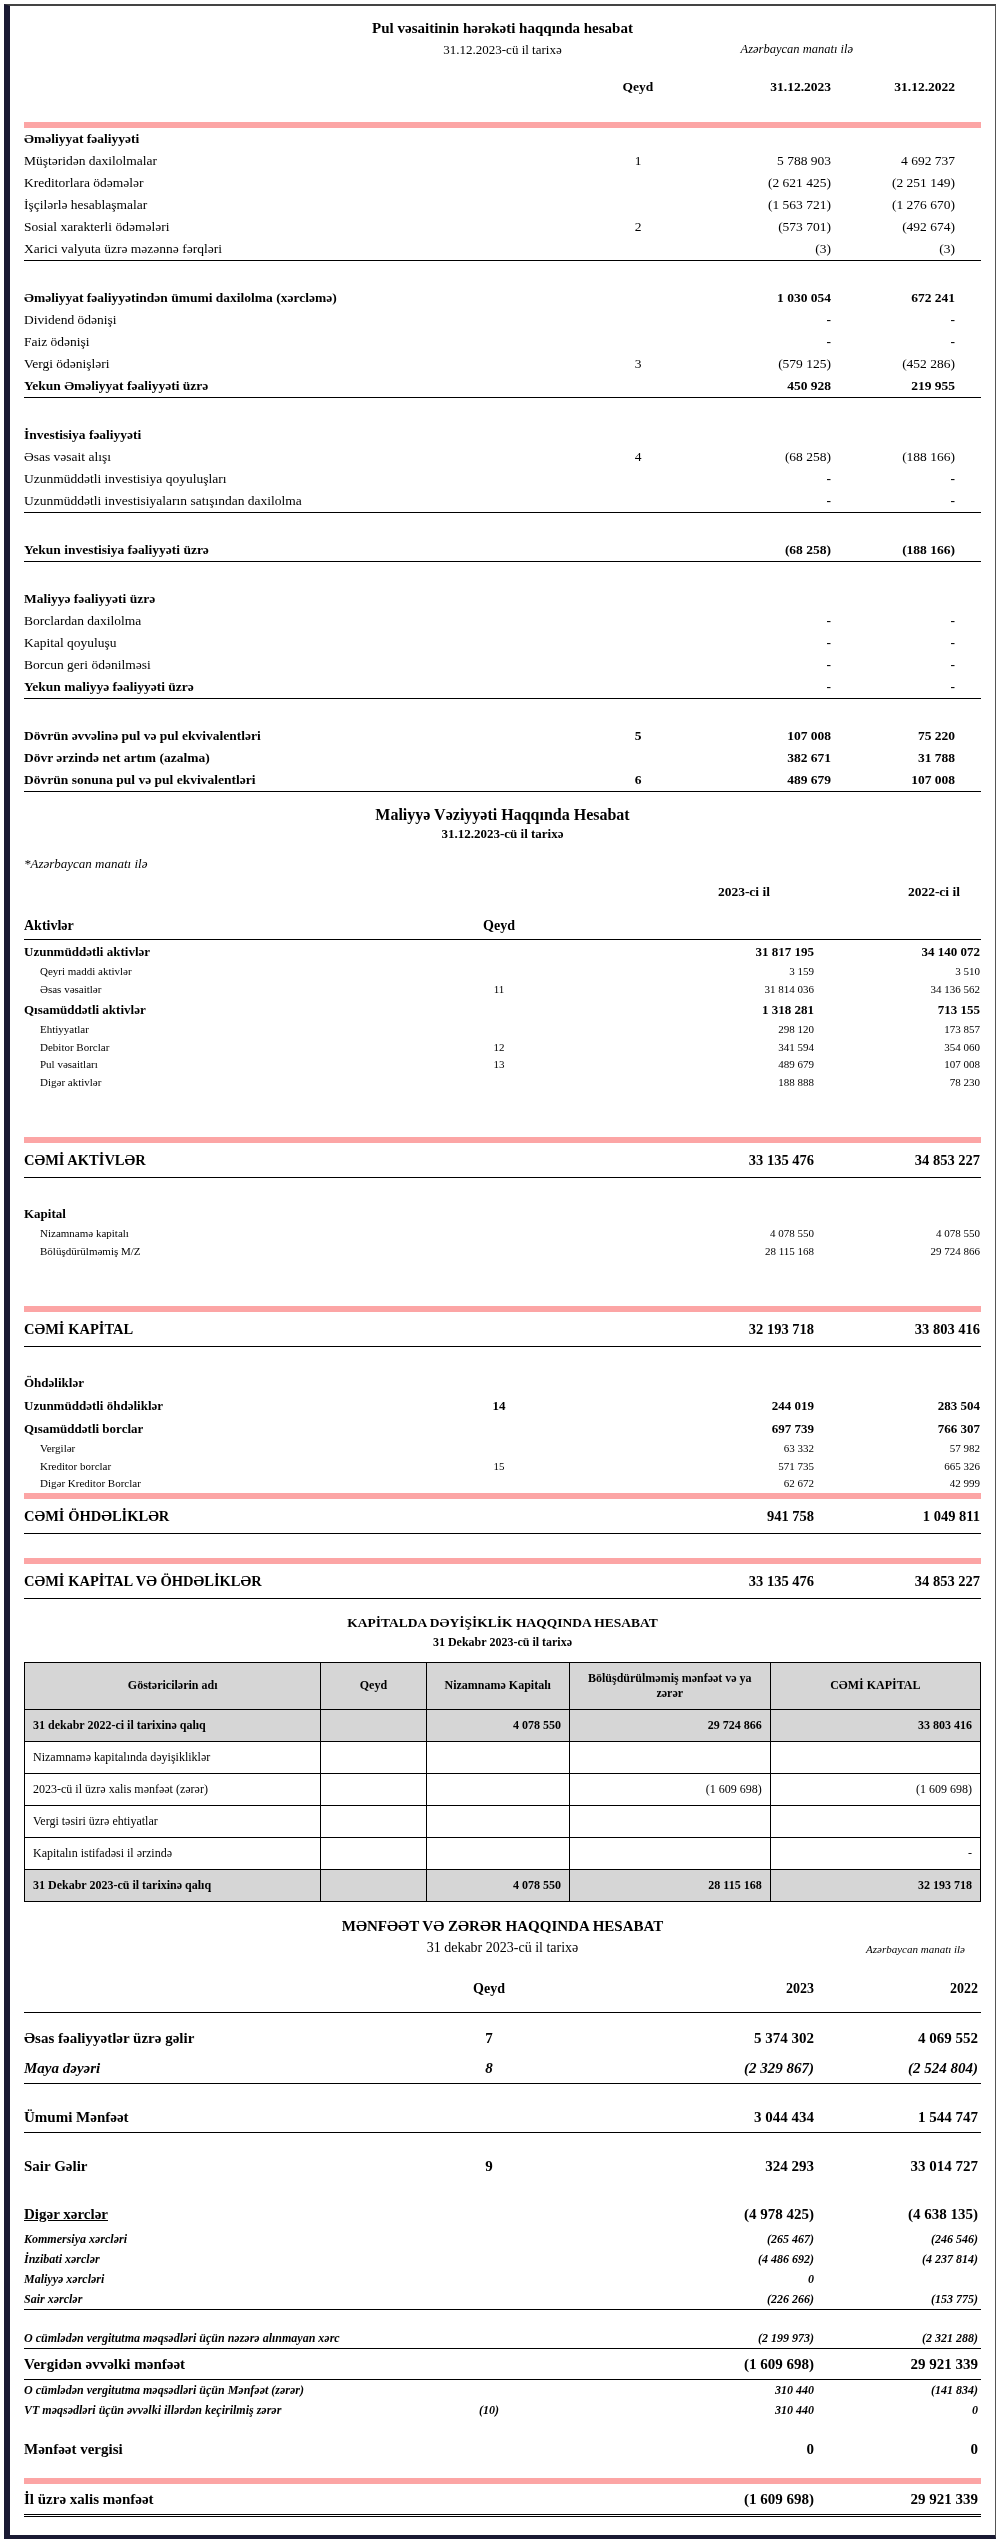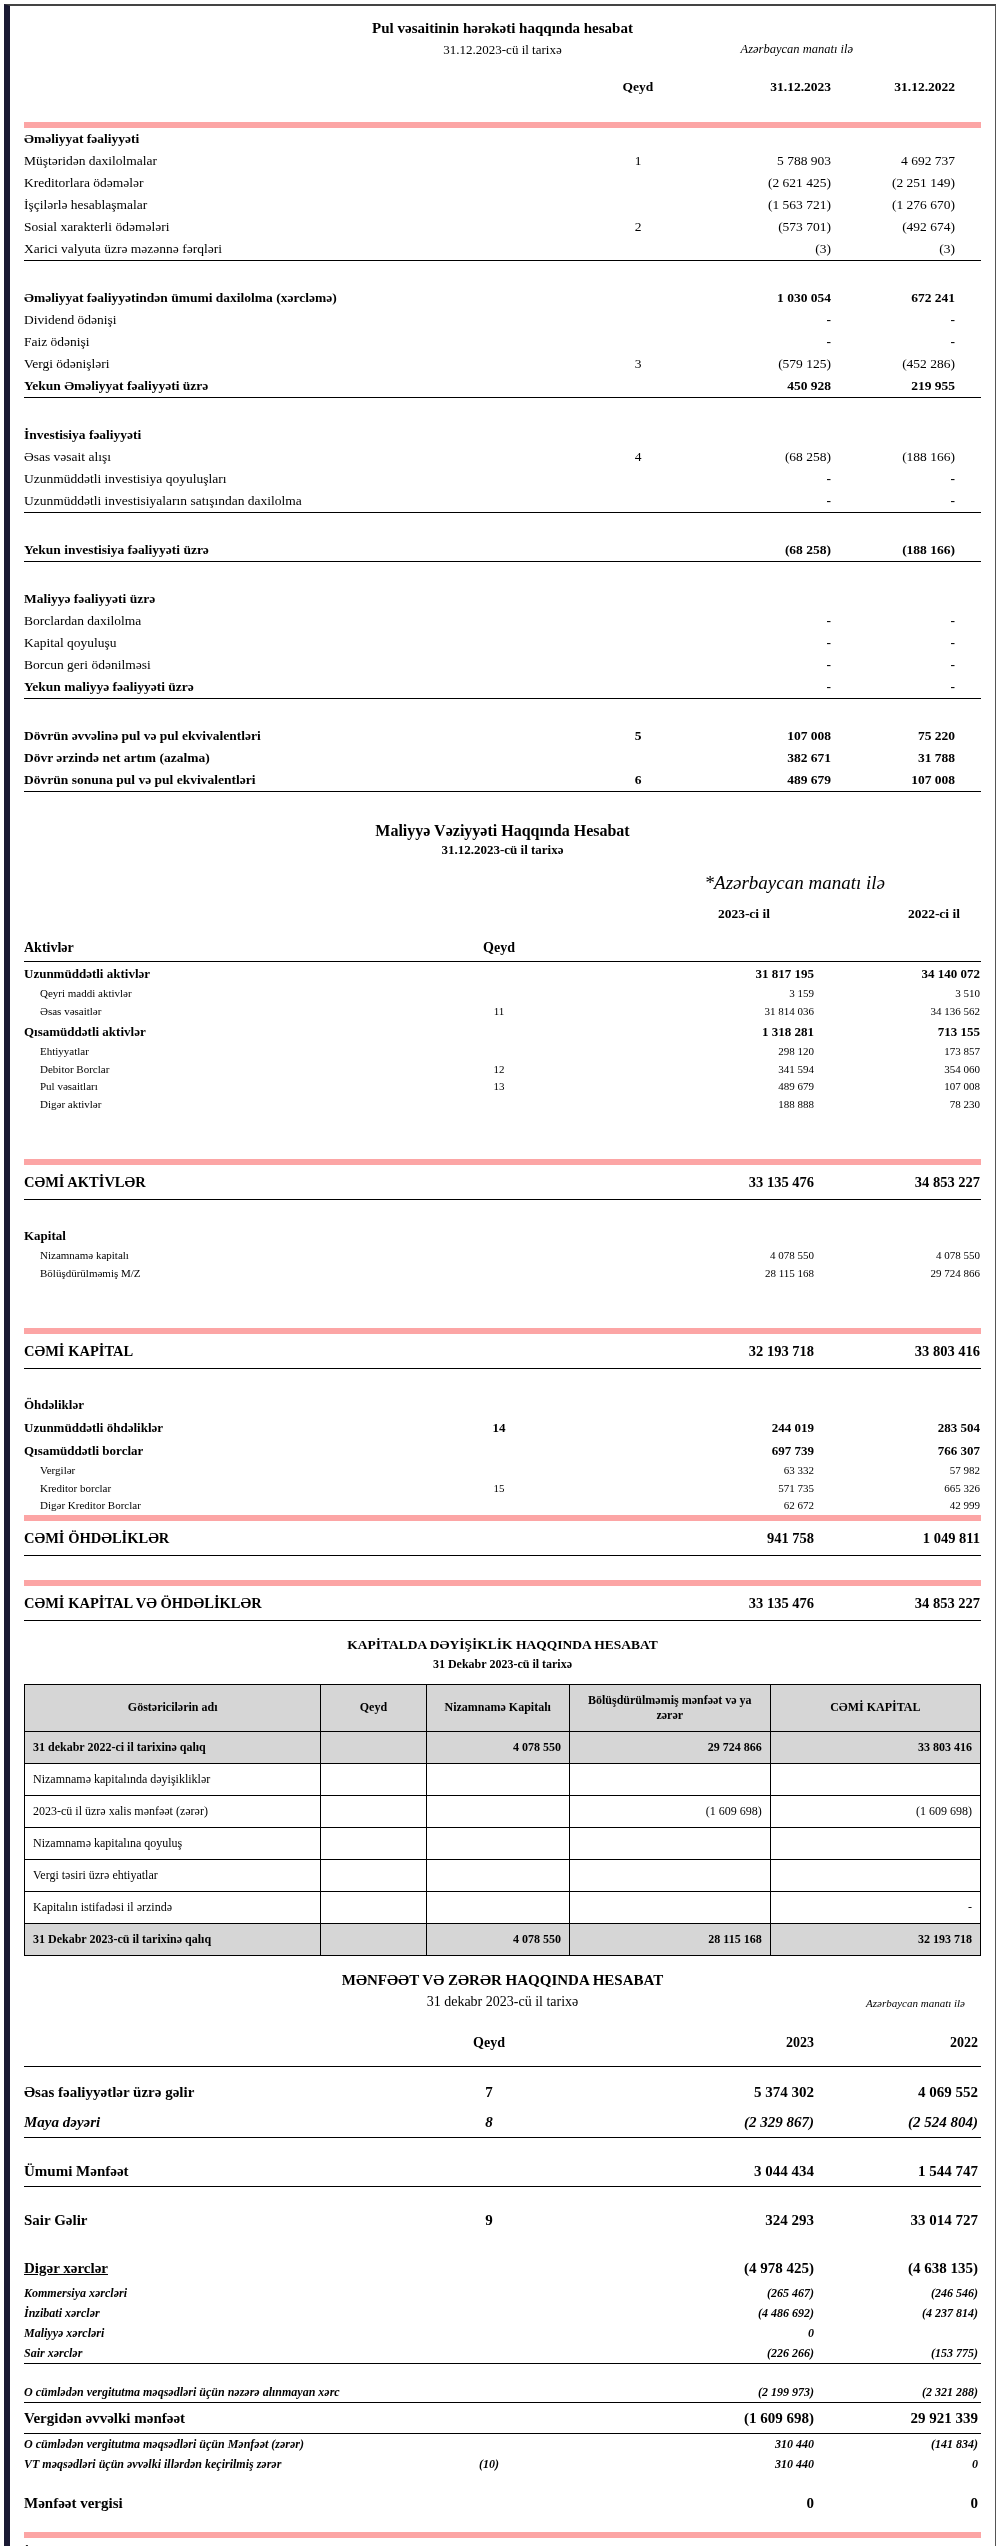--- a/index.html
+++ b/index.html
@@ -27,24 +27,24 @@
   
   .cashflow .title { font-size:15px; padding-top:4px; }
   .cashflow .subline .date { font-size:13px; }
   .cashflow .cur { right:128px; top:2px; font-size:12.5px; }
   .cashflow .row { grid-template-columns:1fr 110px 138px 150px; font-size:13.5px; line-height:22px; }
   .cashflow .row .v2 { padding-right:26px; }
   .cashflow .head { margin-top:16px; margin-bottom:24px; font-size:13.5px; }
   .cashflow .sp { height:26px; }
 
   
-  .balance { margin-top:30px; }
+  .balance { margin-top:14px; }
   .balance .title { font-size:16px; }
   .balance .date2 { text-align:center; font-weight:bold; font-size:13px; margin-top:2px; }
-  .balance .curline { text-align:right; padding-right:96px; font-style:italic; font-size:19px; margin-top:14px; }
+  .balance .curline { text-align:left; padding-right:96px; font-style:italic; font-size:13px; margin-top:14px; }
   .balance .years { display:grid; grid-template-columns:420px 110px 260px 176px; font-weight:bold; font-size:13.5px; margin-top:12px; }
   .balance .years .y1 { text-align:right; padding-right:44px; }
   .balance .years .y2 { text-align:right; padding-right:30px; }
   .balance .head2 { display:grid; grid-template-columns:420px 110px 1fr; font-weight:bold; font-size:14px; margin-top:18px; padding-bottom:5px; border-bottom:1px solid #000; }
   .balance .head2 .q { text-align:center; }
   .balance .row { grid-template-columns:420px 110px 260px 176px; font-size:13px; line-height:23px; }
   .balance .row .v2 { padding-right:10px; }
   .balance .row.sm { font-size:11px; line-height:17.5px; }
   .balance .row.sm .label { padding-left:16px; }
   .balance .row.total { font-size:14.5px; font-weight:bold; line-height:34px; }
@@ -435,27 +435,20 @@
             <td class="num"></td>
           </tr>
           <tr class="">
             <td class="lbl">2023-cü il üzrə xalis mənfəət (zərər)</td>
             <td class="qeydc"></td>
             <td class="num"></td>
             <td class="num">(1 609 698)</td>
             <td class="num">(1 609 698)</td>
           </tr>
           <tr class="">
-            <td class="lbl">Nizamnamə kapitalına qoyuluş</td>
-            <td class="qeydc"></td>
-            <td class="num"></td>
-            <td class="num"></td>
-            <td class="num"></td>
-          </tr>
-          <tr class="">
             <td class="lbl">Vergi təsiri üzrə ehtiyatlar</td>
             <td class="qeydc"></td>
             <td class="num"></td>
             <td class="num"></td>
             <td class="num"></td>
           </tr>
           <tr class="">
             <td class="lbl">Kapitalın istifadəsi il ərzində</td>
             <td class="qeydc"></td>
             <td class="num"></td>

